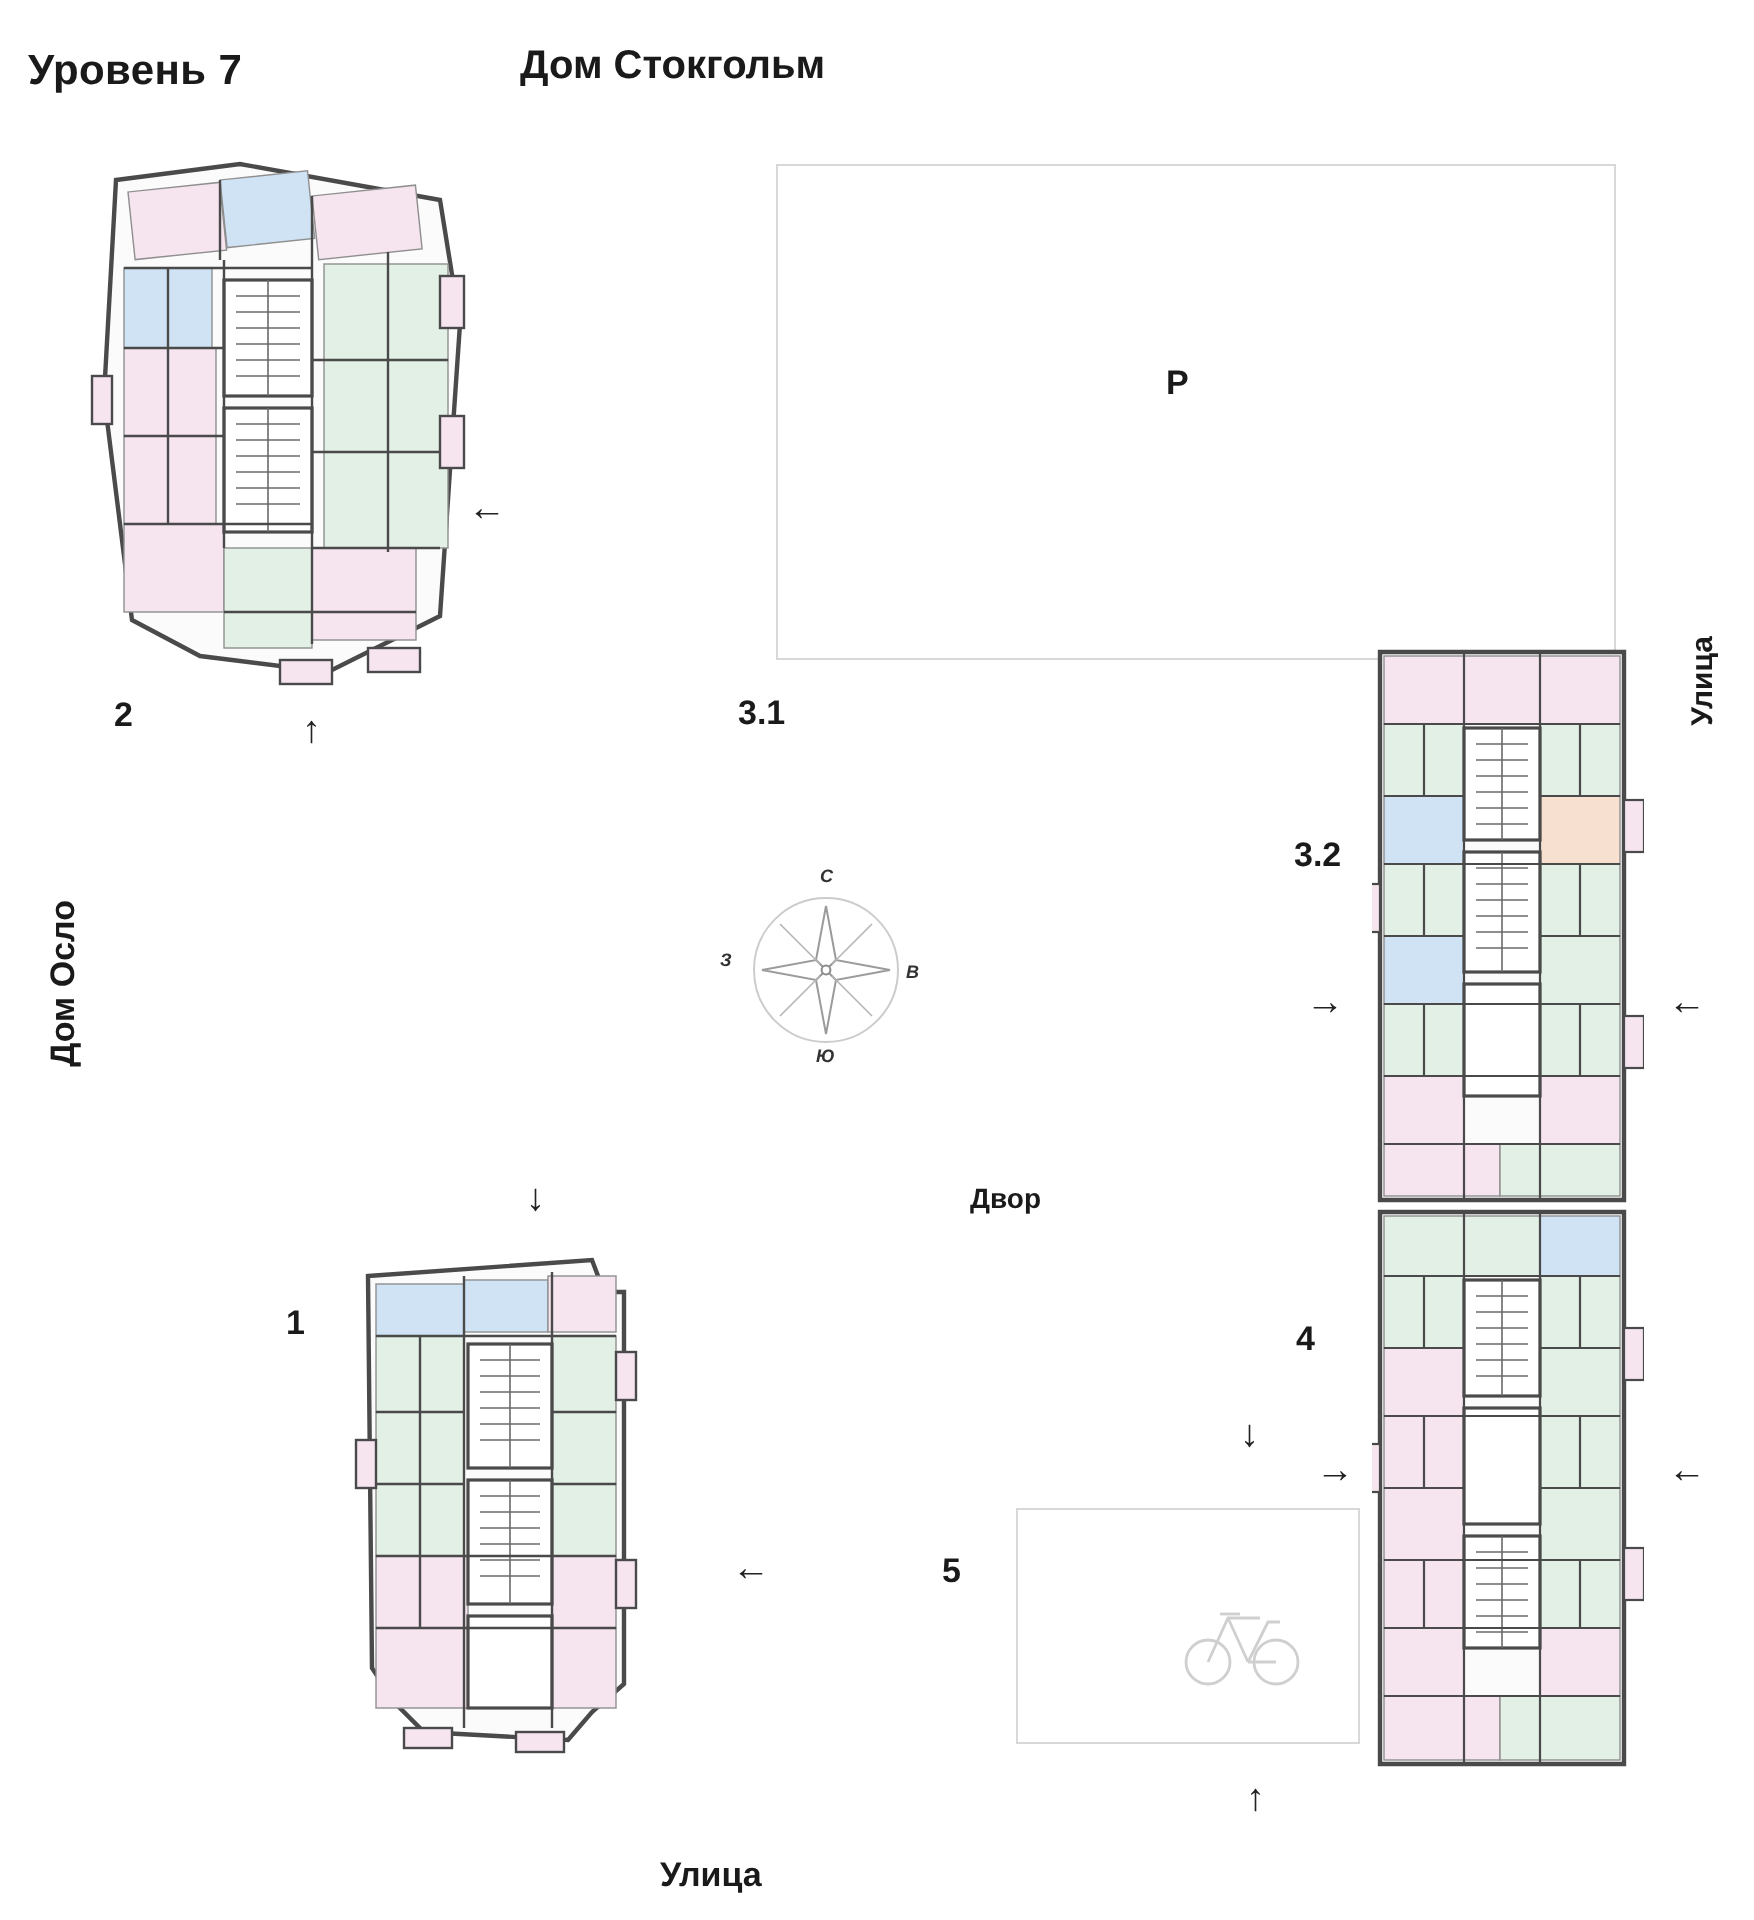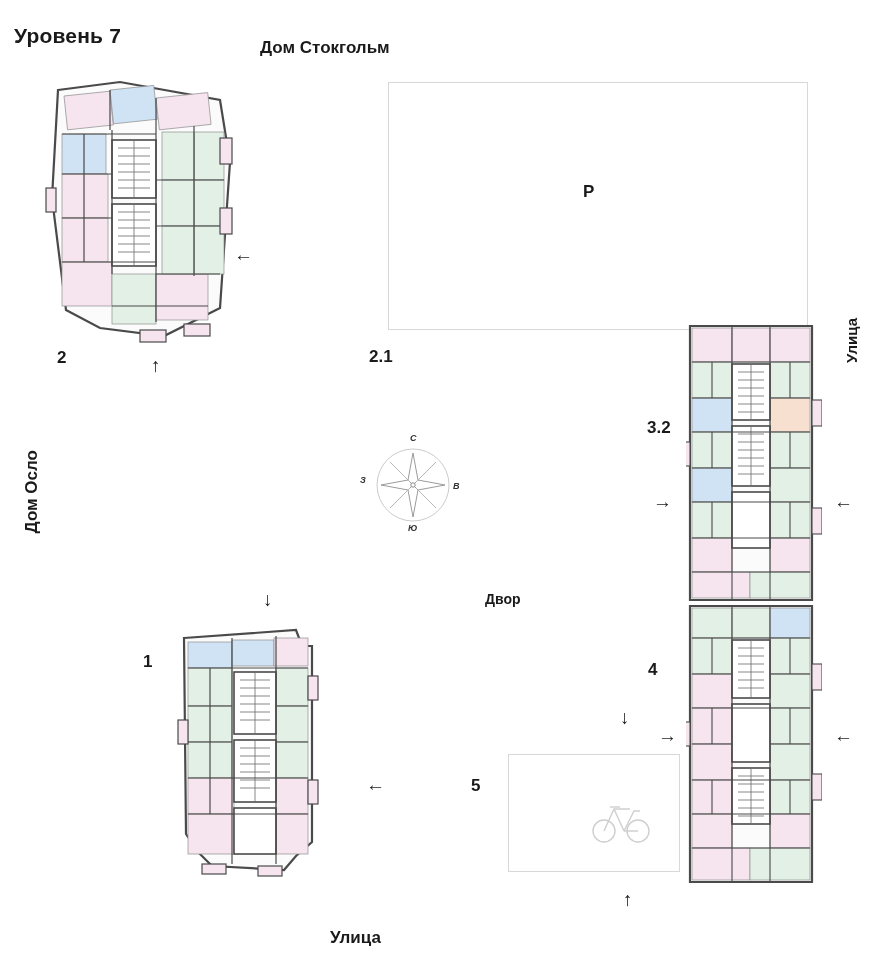--- a/index.html
+++ b/index.html
@@ -25,22 +25,22 @@
     position: absolute;
     font-weight: bold;
     white-space: nowrap;
   }
   .title-level {
     left: 14px; top: 24px;
     font-size: 21px;
     letter-spacing: 0.2px;
   }
   .title-stockholm {
-    left: 260px; top: 38px;
-    font-size: 17px;
+    left: 260px; top: 22px;
+    font-size: 20px;
   }
   .title-oslo {
     left: 22px; top: 450px;
     font-size: 17px;
     transform-origin: left top;
     transform: rotate(-90deg) translate(-100%, 0);
   }
   .title-street-right {
     left: 843px; top: 318px;
     font-size: 15px;
@@ -116,21 +116,21 @@
   <div class="lbl title-level">Уровень 7</div>
   <div class="lbl title-stockholm">Дом Стокгольм</div>
   <div class="lbl title-oslo">Дом Осло</div>
   <div class="lbl title-street-right">Улица</div>
   <div class="lbl title-street-bottom">Улица</div>
   <div class="lbl title-yard">Двор</div>
 
   <div class="box box-p"></div>
   <div class="num nP">P</div>
 
-  <div class="num n31">2.1</div>
+  <div class="num n31">3.1</div>
 
   <div class="box box-5"></div>
   <div class="num n5">5</div>
   <div class="plan" style="left:590px; top:795px;">
     <svg width="64" height="52" viewBox="0 0 64 52">
       <g stroke="#cfcfcf" stroke-width="1.4" fill="none">
         <circle cx="14" cy="36" r="11"></circle>
         <circle cx="48" cy="36" r="11"></circle>
         <path d="M14 36 L24 14 L40 14 M24 14 L34 36 M34 36 L48 36 M34 36 L44 16 L50 16"></path>
         <path d="M20 12 L30 12"></path>

